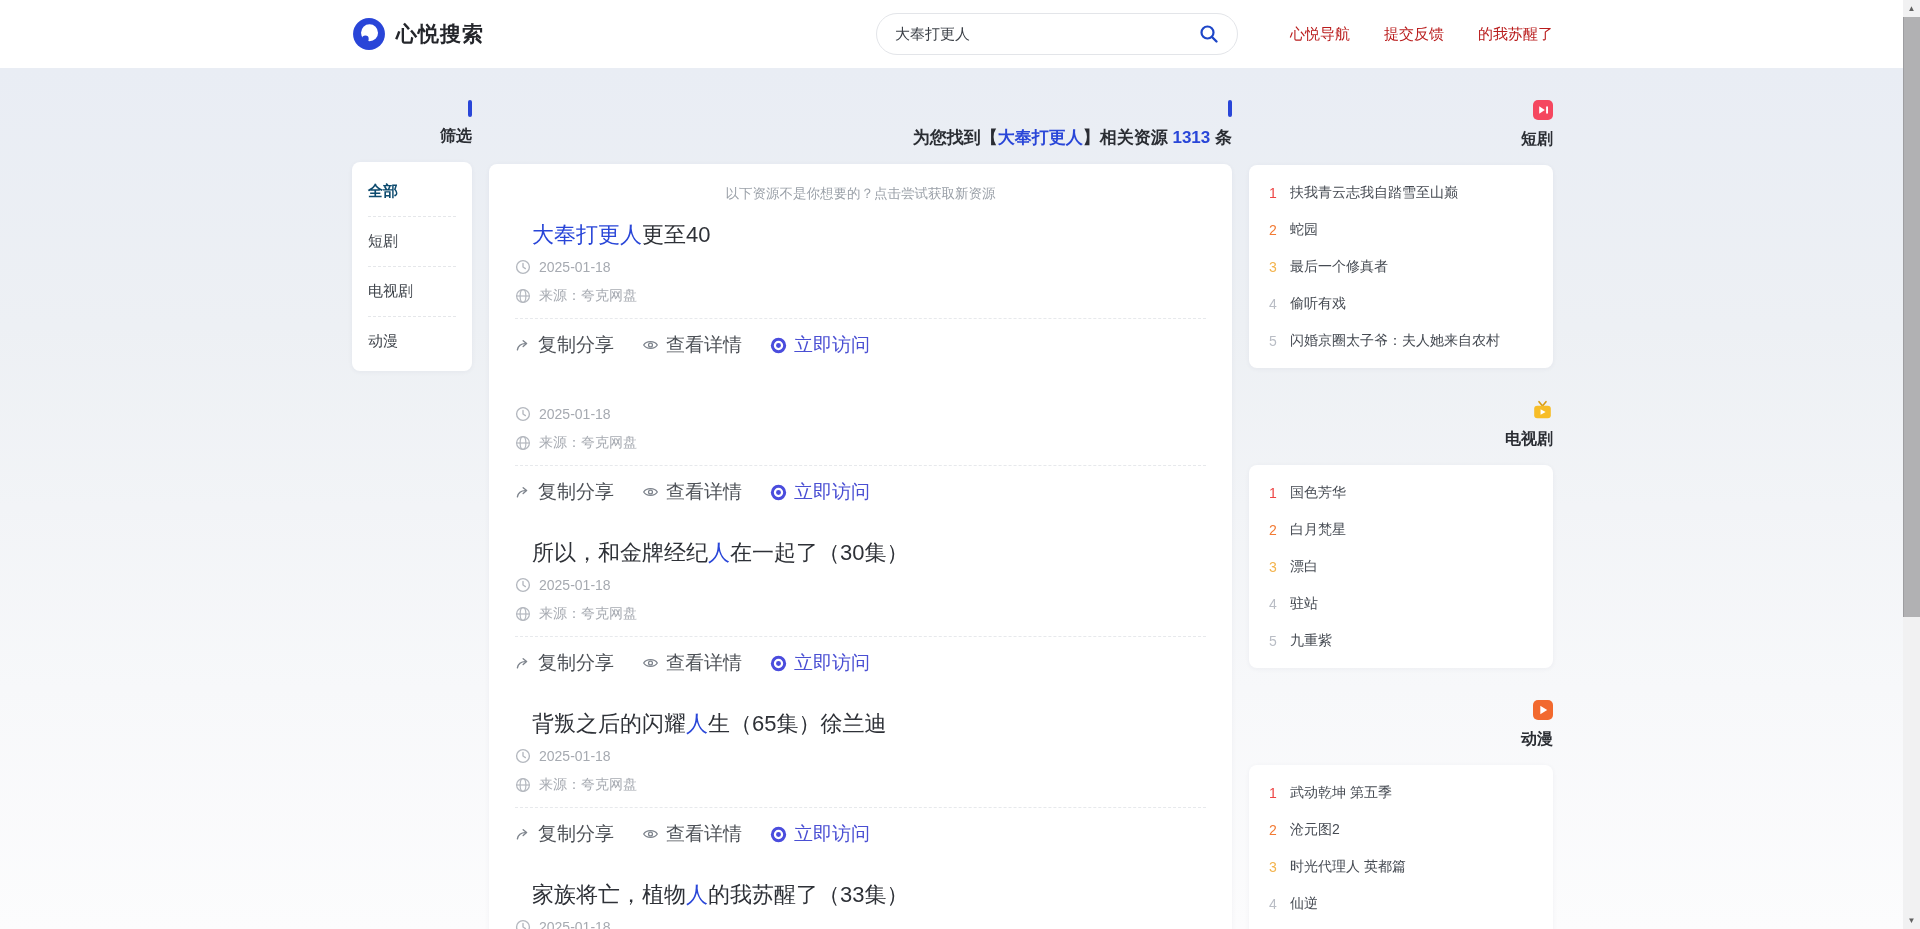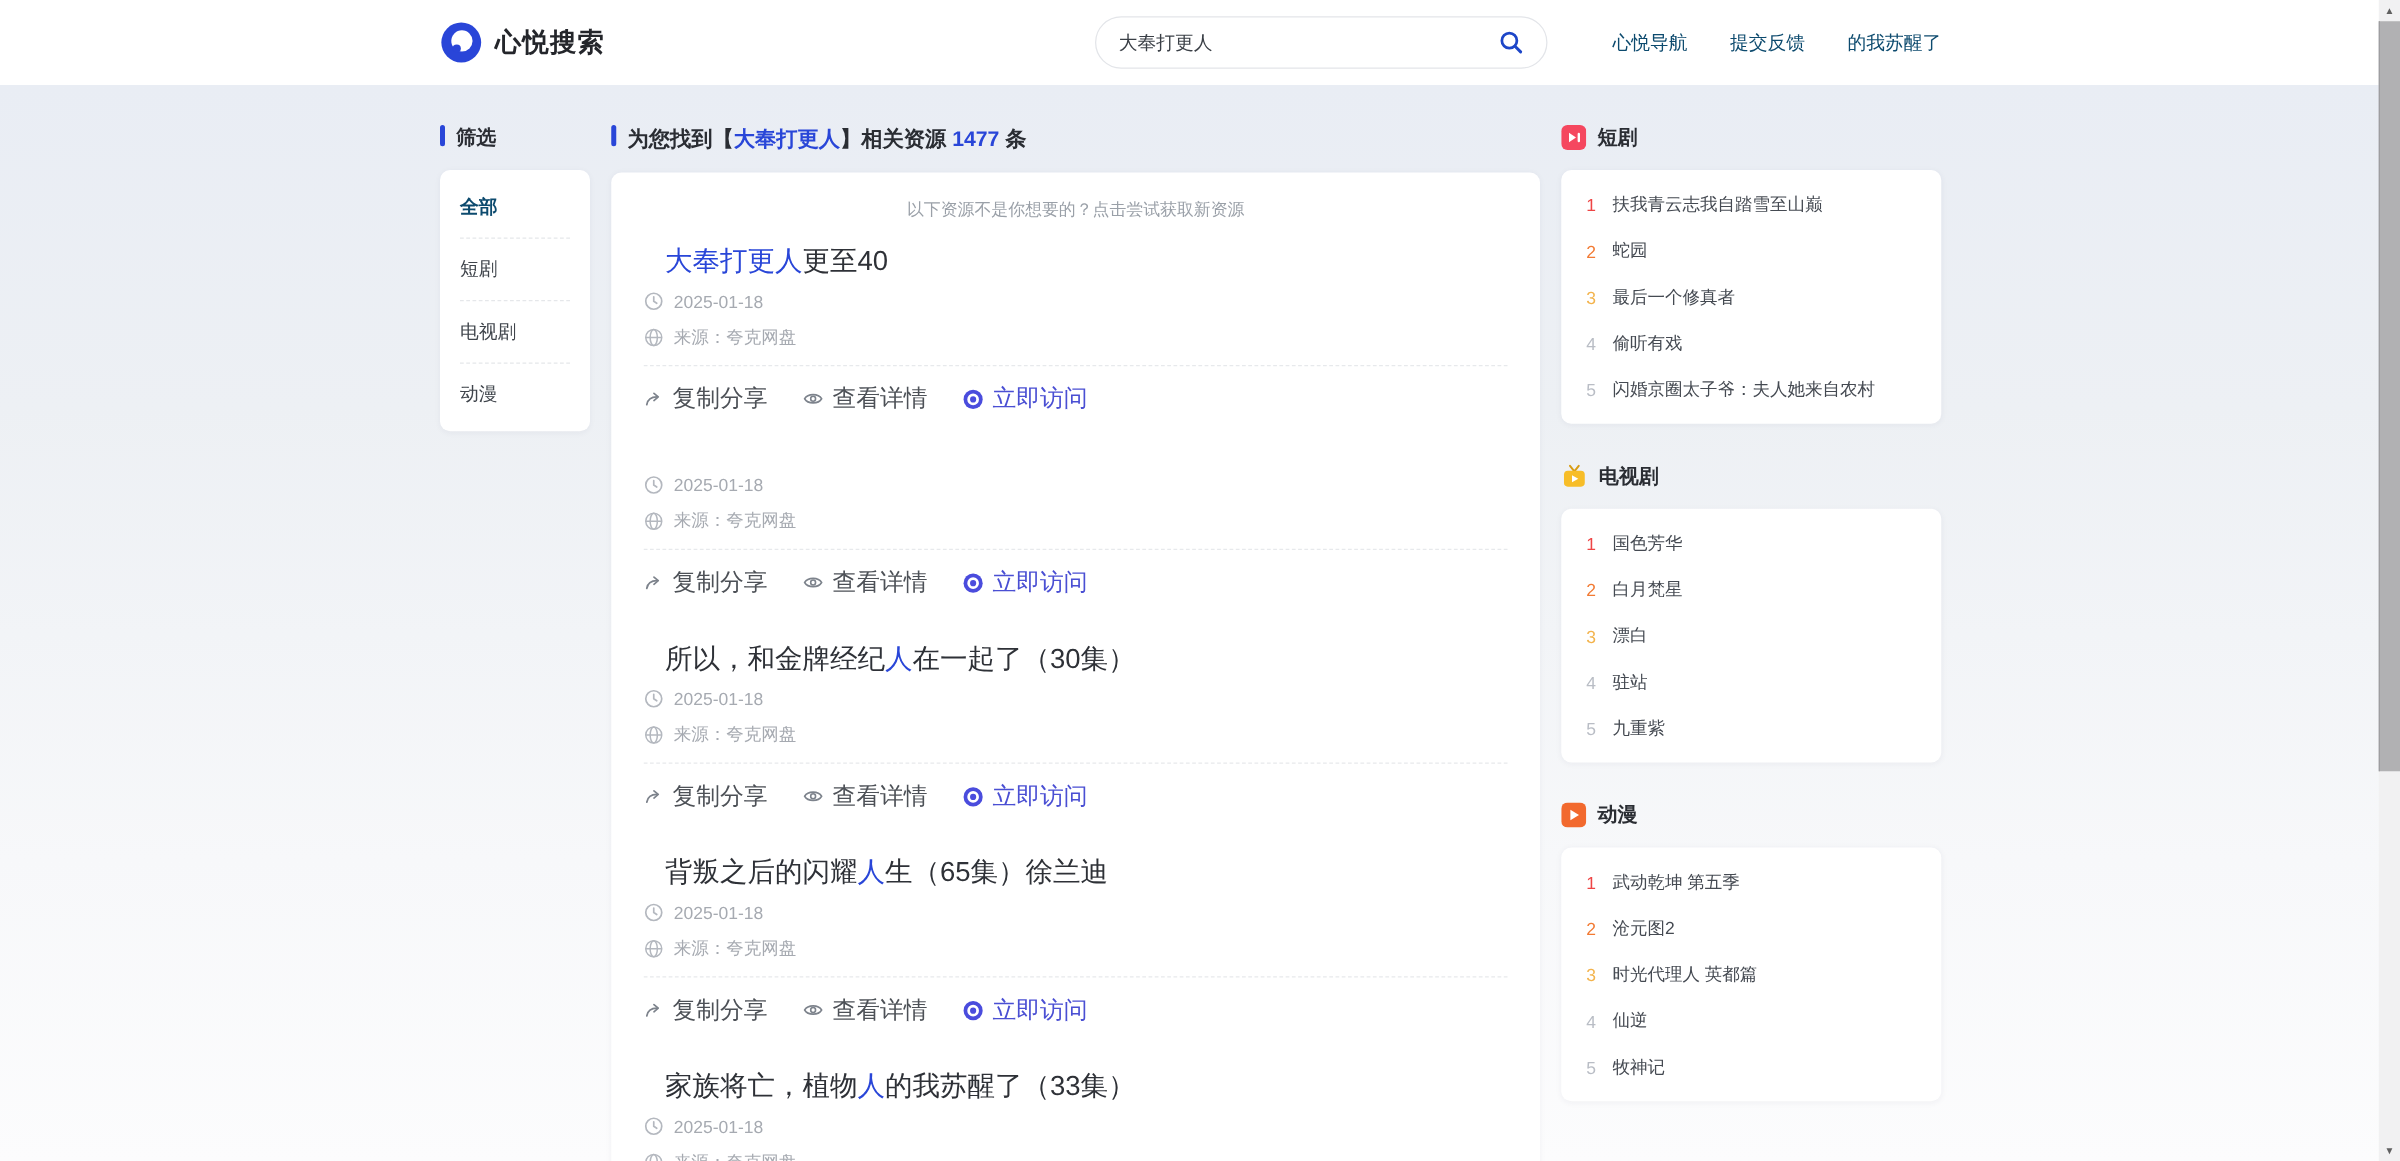--- a/index.html
+++ b/index.html
@@ -8,29 +8,29 @@
 
   
   .header { position:absolute; top:0; left:0; width:1920px; height:64px; background:#fff; z-index:5; }
   .header-inner { position:relative; width:1201px; margin-left:352px; height:68px; display:flex; align-items:center; }
   .brand { display:flex; align-items:center; gap:10px; cursor:pointer; }
   .brand-name { font-size:21px; font-weight:bold; color:#24262b; letter-spacing:1px; }
   .search-box { position:absolute; left:524px; top:13px; width:362px; height:42px; border:1px solid #e3e5e9; border-radius:21px; display:flex; align-items:center; padding:0 14px 0 18px; background:#fff; }
   .search-box input { flex:1; border:none; outline:none; font-size:15px; color:#3a3f46; background:transparent; font-family:inherit; }
   .search-btn { width:28px; height:28px; display:flex; align-items:center; justify-content:center; cursor:pointer; }
   .nav { margin-left:auto; display:flex; gap:34px; }
-  .nav a { font-size:15px; color:#0c4a6e; text-decoration:none; cursor:pointer; }
+  .nav a { font-size:15px; color:#b91c1c; text-decoration:none; cursor:pointer; }
 
   
   .page-bg { position:absolute; top:68px; left:0; width:1920px; height:861px;
     background:linear-gradient(180deg,#e9edf4 0%,#edf0f4 30%,#f7f8fa 72%,#fcfcfd 100%); }
 
   
   .content { position:absolute; top:68px; left:352px; width:1201px; display:grid; grid-template-columns:120px 743px 304px; gap:0 17px; }
-  .col-head { margin:32px 0 15px; display:flex; align-items:flex-start; gap:9px; font-size:16px; font-weight:bold; color:#2a2d33; }
+  .col-head { margin:32px 0 15px; display:flex; align-items:flex-end; gap:9px; font-size:16px; font-weight:bold; color:#2a2d33;flex-direction:column; }
   .accent-bar { width:4px; height:17px; border-radius:2px; background:#2946d8; flex:none; }
   .card { background:#fff; border-radius:8px; box-shadow:0 1px 5px rgba(30,40,80,.05); }
 
   
   .filter-card { padding:5px 16px; }
   .filter-item { padding:15px 0; font-size:15px; color:#3f444b; cursor:pointer; }
   .filter-item + .filter-item { border-top:1px dashed #e5e7ea; }
   .filter-item.active .filter-label { color:#0c4a6e; font-weight:bold; }
 
   
@@ -104,21 +104,21 @@
         <div class="filter-item active"><span class="filter-label">全部</span></div>
         <div class="filter-item"><span class="filter-label">短剧</span></div>
         <div class="filter-item"><span class="filter-label">电视剧</span></div>
         <div class="filter-item"><span class="filter-label">动漫</span></div>
       </div>
   </div>
 
   <div>
     <div class="col-head results-head">
       <span class="accent-bar"></span>
-      <span><span>为您找到【</span><span class="kw">大奉打更人</span><span>】相关资源 </span><span class="count">1477</span><span> 条</span></span>
+      <span><span>为您找到【</span><span class="kw">大奉打更人</span><span>】相关资源 </span><span class="count">1313</span><span> 条</span></span>
     </div>
     <div class="card results-card">
       <div class="result-notice">以下资源不是你想要的？点击尝试获取新资源</div>
       <div id="result-list">
           <div class="result-item">
     <h3 class="result-title"><span class="hl">大奉打更人</span><span>更至40</span></h3>
     <div class="meta-row">
       <svg width="16" height="16" viewBox="0 0 20 20">
         <circle cx="10" cy="10" r="8" fill="none" stroke="#b4b8bf" stroke-width="1.7"></circle>
         <path d="M10 5.5 V10 L13 12" fill="none" stroke="#b4b8bf" stroke-width="1.7" stroke-linecap="round"></path>

